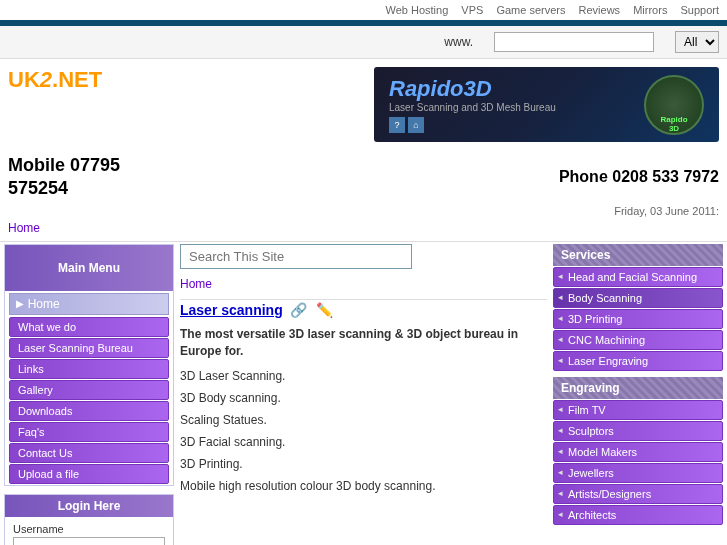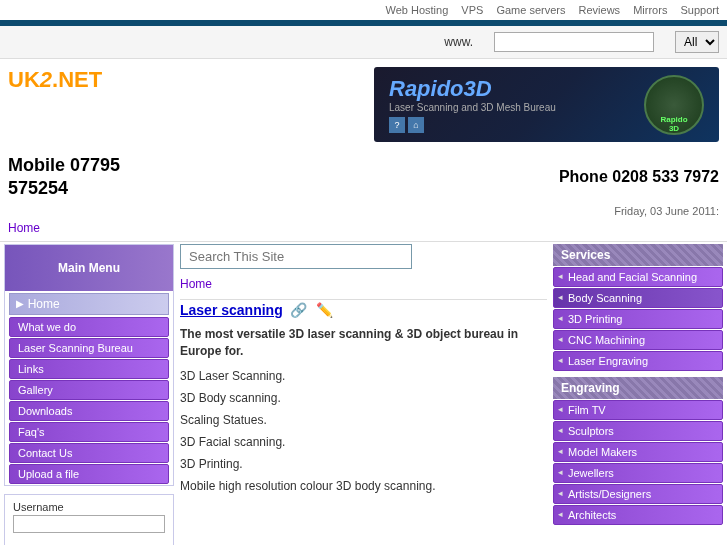--- a/index.html
+++ b/index.html
@@ -156,20 +156,21 @@
       <a href="#" class="sidebar-link">Laser Scanning Bureau</a>
       <a href="#" class="sidebar-link">Links</a>
       <a href="#" class="sidebar-link">Gallery</a>
       <a href="#" class="sidebar-link">Downloads</a>
       <a href="#" class="sidebar-link">Faq's</a>
       <a href="#" class="sidebar-link">Contact Us</a>
       <a href="#" class="sidebar-link">Upload a file</a>
     </div>
 
     <div class="login-box">
+      <div class="login-title">Login Here</div>
       <div class="login-inner">
         <label class="login-label">Username</label>
         <input type="text" class="login-input" style="">
         
         
       </div>
     </div>
   </div>
 
   <div class="center-content">

